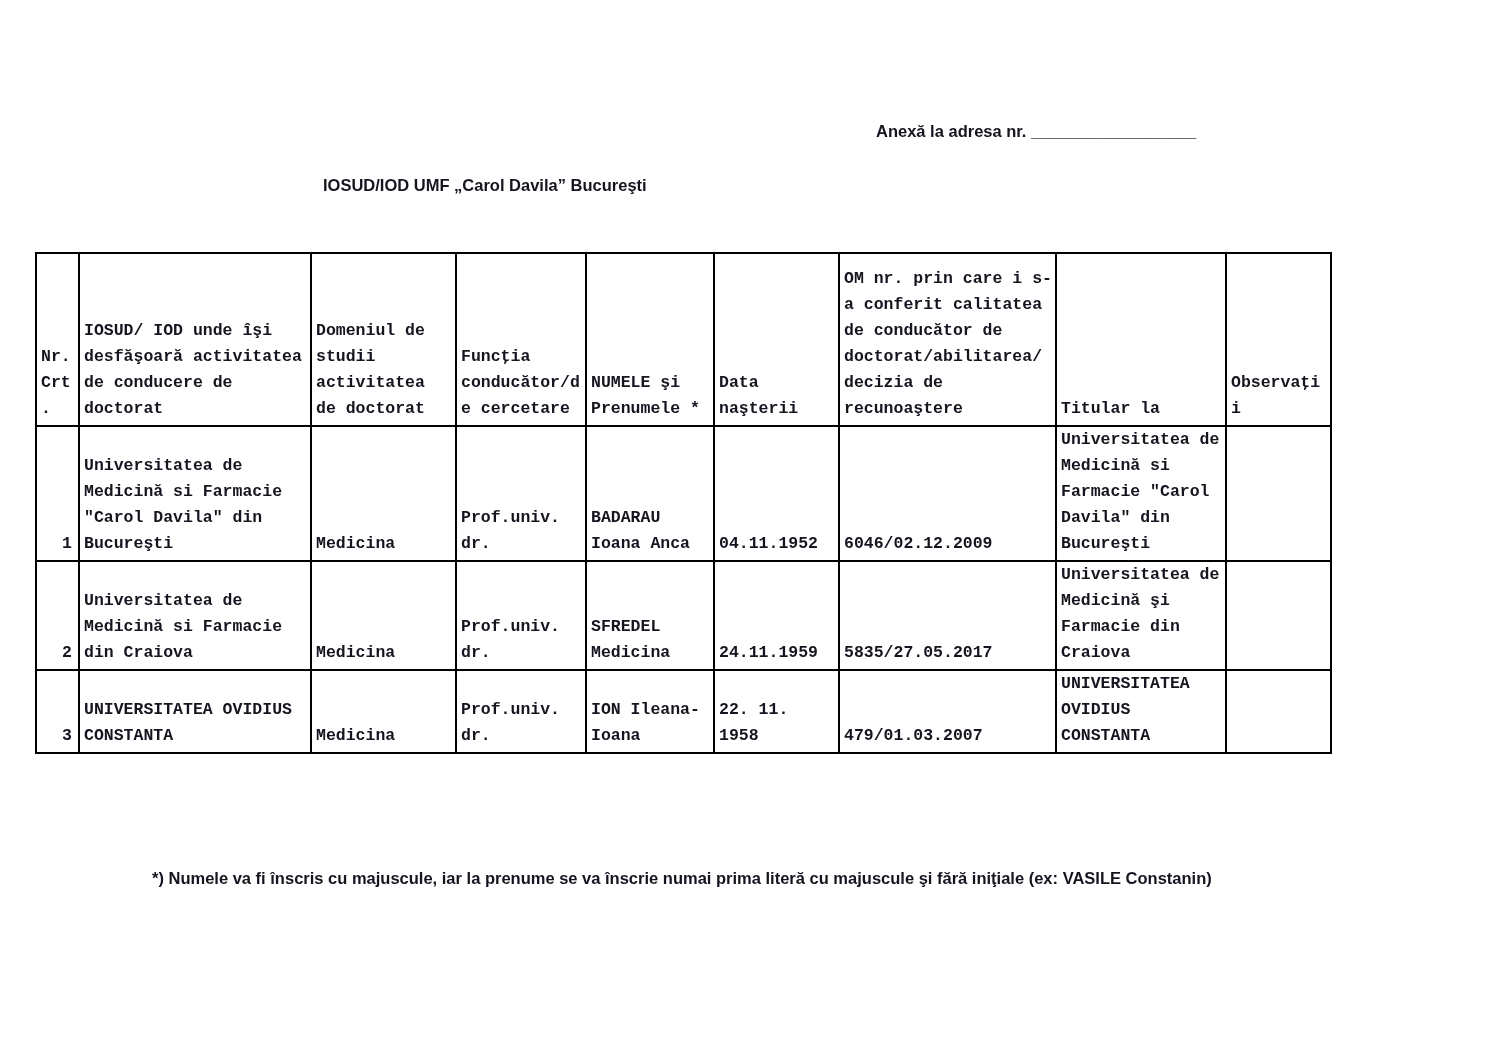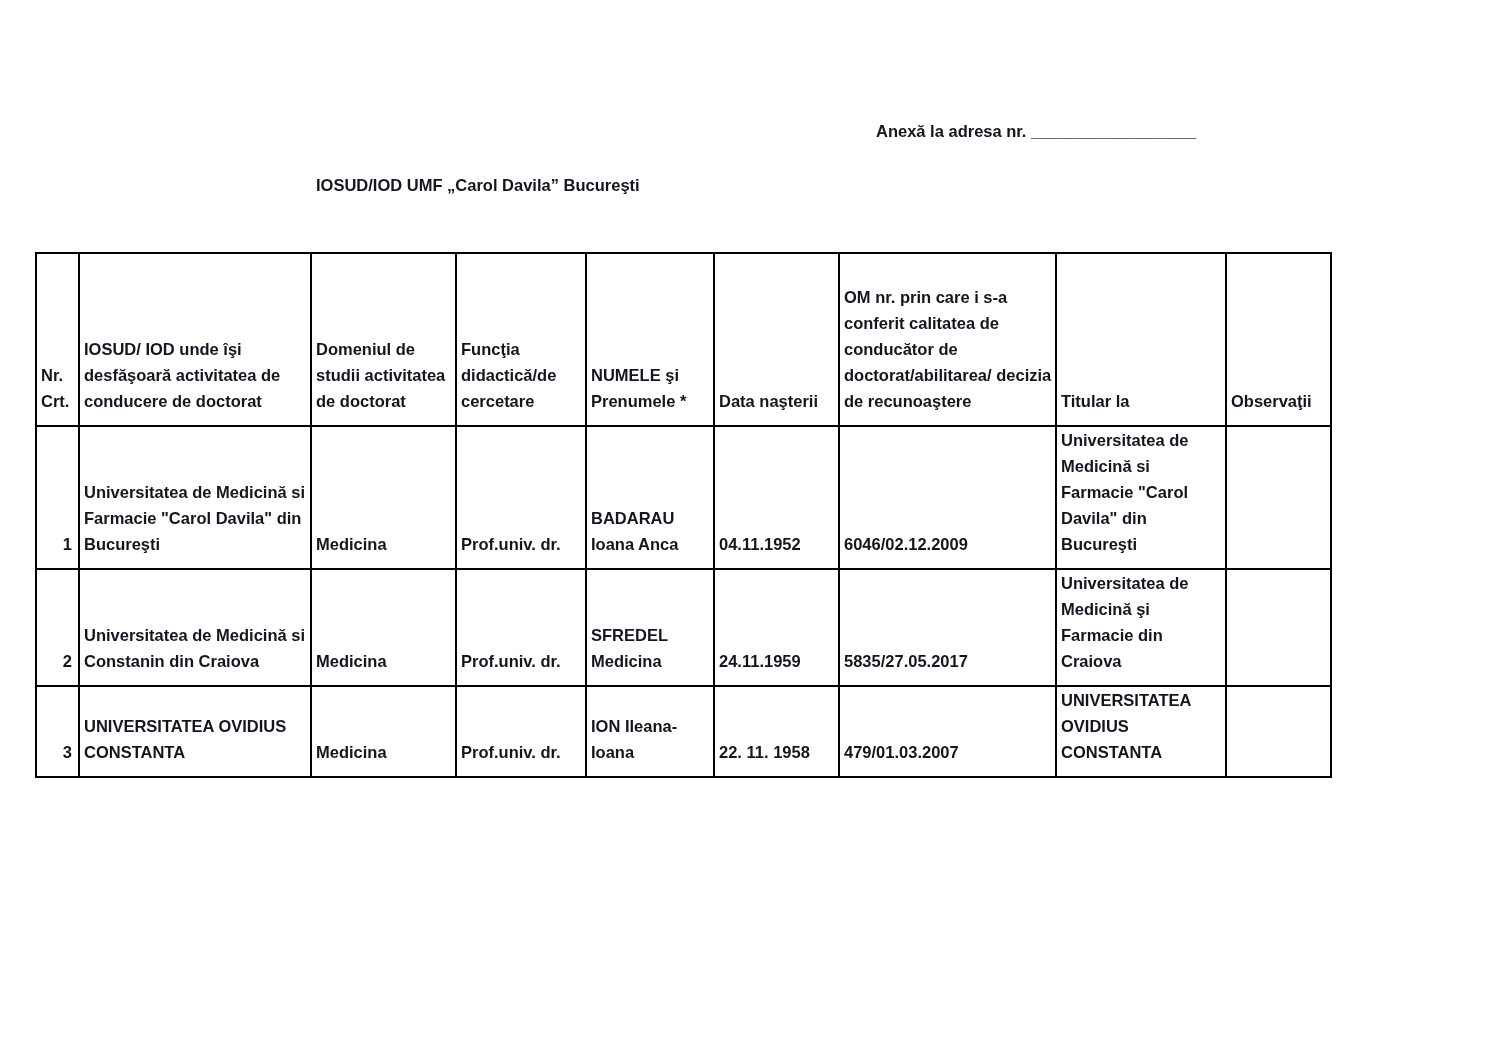--- a/index.html
+++ b/index.html
@@ -23,21 +23,21 @@
     top: 122px;
     font-size: 16.5px;
     font-weight: bold;
     white-space: nowrap;
   }
   .annex-line .blank {
     letter-spacing: 0px;
   }
   .doc-title {
     position: absolute;
-    left: 316px;
+    left: 323px;
     top: 176px;
     font-size: 16.5px;
     font-weight: bold;
     white-space: nowrap;
   }
   table.main-table {
     position: absolute;
     left: 35px;
     top: 252px;
     width: 1295px;
@@ -45,23 +45,24 @@
     border-collapse: collapse;
   }
   table.main-table th,
   table.main-table td {
     border: 2px solid #000000;
     vertical-align: bottom;
     text-align: left;
     font-weight: bold;
     font-size: 16.5px;
     line-height: 26px;
-    padding: 0 3px 11px 4px;
+    padding: 0 3px 3px 4px;
     overflow: hidden;
     word-wrap: break-word;
+    font-family: Liberation Mono, monospace;
   }
   table.main-table td.num {
     text-align: right;
     padding-right: 6px;
   }
   .footnote {
     position: absolute;
     left: 152px;
     top: 869px;
     font-size: 16.5px;
@@ -91,21 +92,21 @@
       <col style="width:125px">
       <col style="width:217px">
       <col style="width:170px">
       <col style="width:105px">
     </colgroup>
     <thead>
       <tr style="height:173px">
         <th>Nr. Crt.</th>
         <th>IOSUD/ IOD unde îşi desfăşoară activitatea de conducere de doctorat</th>
         <th>Domeniul de studii activitatea de doctorat</th>
-        <th>Funcţia didactică/de cercetare</th>
+        <th>Funcţia conducător/de cercetare</th>
         <th>NUMELE şi Prenumele *</th>
         <th>Data naşterii</th>
         <th>OM nr.  prin care i s-a conferit calitatea de conducător de doctorat/abilitarea/ decizia de recunoaştere</th>
         <th>Titular la</th>
         <th>Observaţii</th>
       </tr>
     </thead>
     <tbody>
       <tr style="height:133px">
         <td class="num">1</td>
@@ -113,21 +114,21 @@
         <td>Medicina</td>
         <td>Prof.univ. dr.</td>
         <td>BADARAU Ioana Anca</td>
         <td>04.11.1952</td>
         <td>6046/02.12.2009</td>
         <td>Universitatea de Medicină si Farmacie "Carol Davila" din Bucureşti</td>
         <td></td>
       </tr>
       <tr style="height:102px">
         <td class="num">2</td>
-        <td>Universitatea de Medicină si Constanin din Craiova</td>
+        <td>Universitatea de Medicină si Farmacie din Craiova</td>
         <td>Medicina</td>
         <td>Prof.univ. dr.</td>
         <td>SFREDEL Medicina</td>
         <td>24.11.1959</td>
         <td>5835/27.05.2017</td>
         <td>Universitatea de Medicină şi Farmacie din Craiova</td>
         <td></td>
       </tr>
       <tr style="height:80px">
         <td class="num">3</td>
@@ -136,14 +137,15 @@
         <td>Prof.univ. dr.</td>
         <td>ION Ileana-Ioana</td>
         <td>22. 11. 1958</td>
         <td>479/01.03.2007</td>
         <td>UNIVERSITATEA OVIDIUS CONSTANTA</td>
         <td></td>
       </tr>
     </tbody>
   </table>
 
+  <div class="footnote">*) Numele va fi înscris cu majuscule, iar la prenume se va înscrie numai prima literă cu majuscule şi fără iniţiale (ex: VASILE Constanin)</div>
 
 </div>
 
 </body></html>

